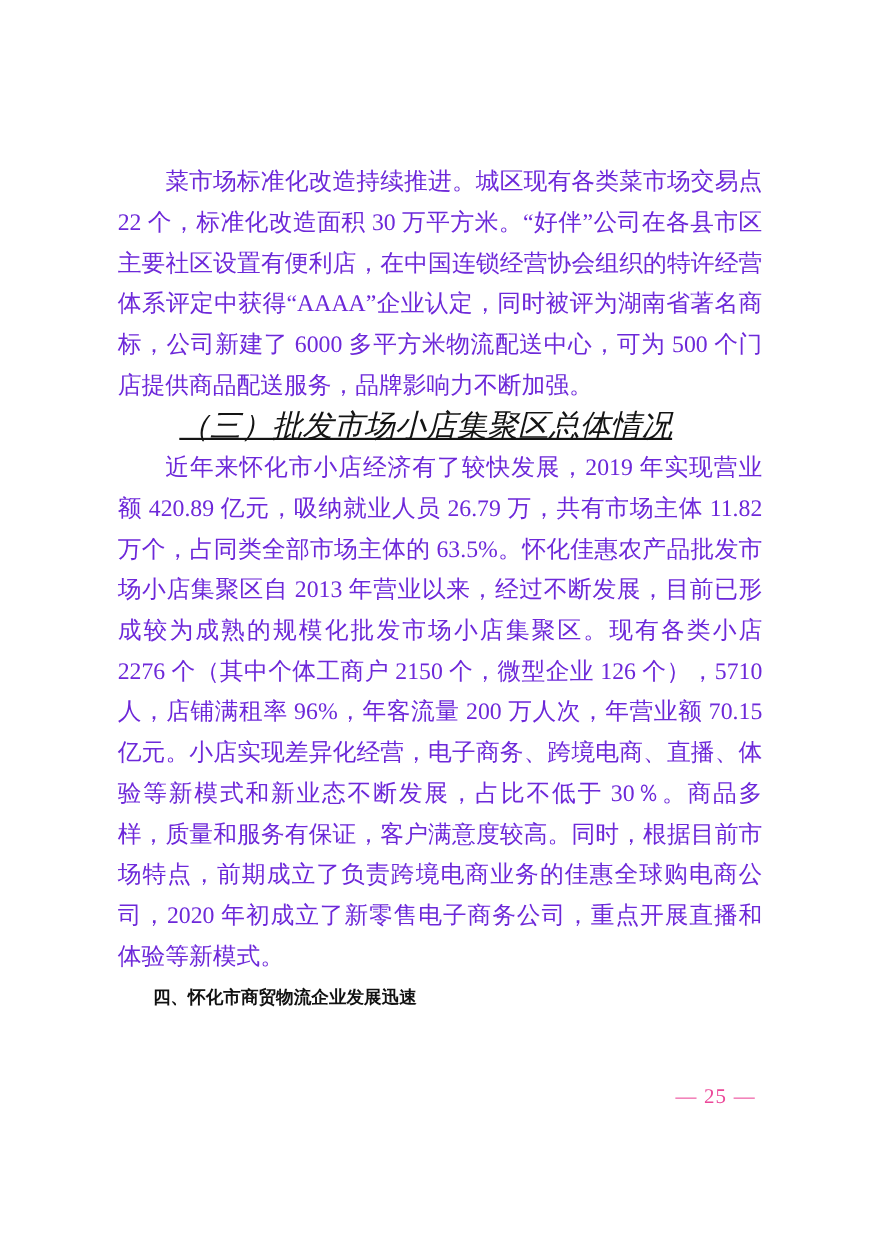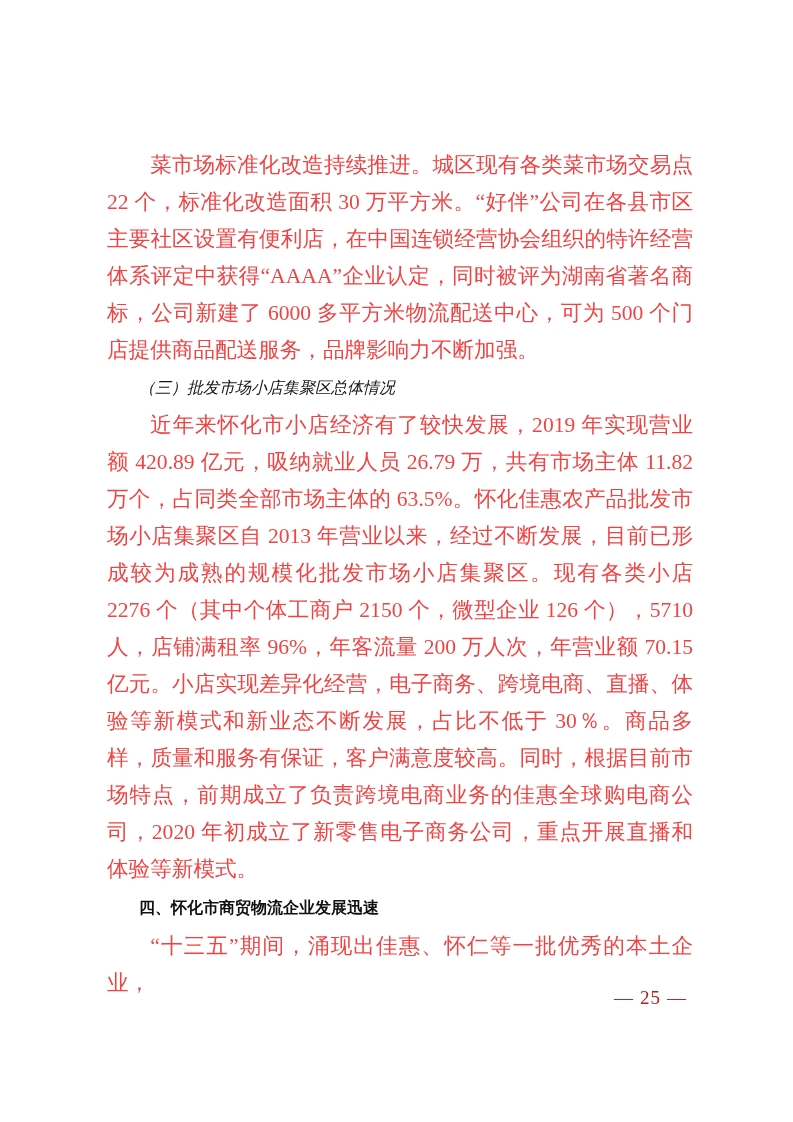--- a/index.html
+++ b/index.html
@@ -23,50 +23,51 @@
     width: 586px;
   }
   .body-para {
     margin: 0;
     font-size: 21.6px;
     line-height: 37px;
     text-align: justify;
     text-indent: 2em;
     font-family: "Liberation Serif", "DejaVu Serif", serif;
     font-weight: 400;
-    color: #ef4444;
+    color: #6d28d9;
   }
   .kai-heading {
     margin: 0;
-    font-size: 16px;
+    font-size: 28px;
     line-height: 38px;
     text-indent: 2em;
     font-style: italic;
     font-weight: 400;
     font-family: "Liberation Serif", "DejaVu Serif", serif;
     color: #141414;
+    text-decoration: underline;
   }
   .bold-heading {
     margin: 0;
     font-size: 16px;
     line-height: 40px;
     text-indent: 2em;
     font-weight: 700;
     font-style: normal;
     font-family: "Liberation Sans", "DejaVu Sans", sans-serif;
     color: #111111;
   }
   .footer {
     position: absolute;
     top: 986px;
     right: 100px;
     font-size: 19px;
     line-height: 24px;
     font-family: "Liberation Serif", "DejaVu Serif", serif;
-    color: #b91c1c;
+    color: #ec4899;
     letter-spacing: 1px;
     margin-left: 48px;
   }
   .footer .dash {
     padding: 0 6px;
   }
 </style>
 </head>
 <body>
 
@@ -76,21 +77,20 @@
 
     <p class="body-para">菜市场标准化改造持续推进。城区现有各类菜市场交易点 22 个，标准化改造面积 30 万平方米。“好伴”公司在各县市区主要社区设置有便利店，在中国连锁经营协会组织的特许经营体系评定中获得“AAAA”企业认定，同时被评为湖南省著名商标，公司新建了 6000 多平方米物流配送中心，可为 500 个门店提供商品配送服务，品牌影响力不断加强。</p>
 
     <h3 class="kai-heading">（三）批发市场小店集聚区总体情况</h3>
 
     <p class="body-para">近年来怀化市小店经济有了较快发展，2019 年实现营业额 420.89 亿元，吸纳就业人员 26.79 万，共有市场主体 11.82 万个，占同类全部市场主体的 63.5%。怀化佳惠农产品批发市场小店集聚区自 2013 年营业以来，经过不断发展，目前已形成较为成熟的规模化批发市场小店集聚区。现有各类小店 2276 个（其中个体工商户 2150 个，微型企业 126 个），5710 人，店铺满租率 96%，年客流量 200 万人次，年营业额 70.15 亿元。小店实现差异化经营，电子商务、跨境电商、直播、体验等新模式和新业态不断发展，占比不低于 30％。商品多样，质量和服务有保证，客户满意度较高。同时，根据目前市场特点，前期成立了负责跨境电商业务的佳惠全球购电商公司，2020 年初成立了新零售电子商务公司，重点开展直播和体验等新模式。</p>
 
     <h2 class="bold-heading">四、怀化市商贸物流企业发展迅速</h2>
 
 
-    <p class="body-para">“十三五”期间，涌现出佳惠、怀仁等一批优秀的本土企业，</p>
 
   </div>
 
   <div class="footer">
     <span class="dash">—</span><span>25</span><span class="dash">—</span>
   </div>
 
 </div>
 
 </body></html>

